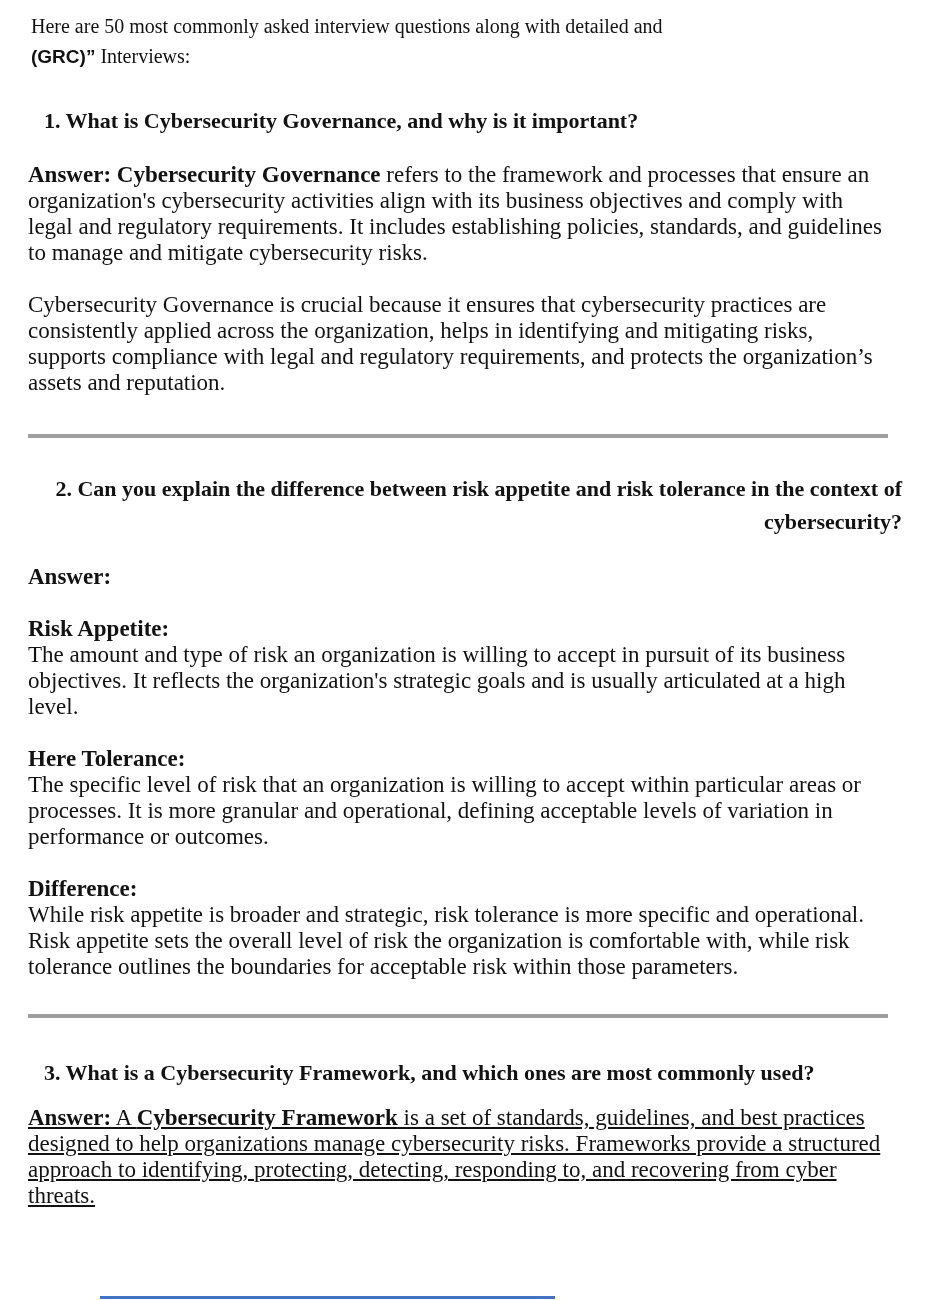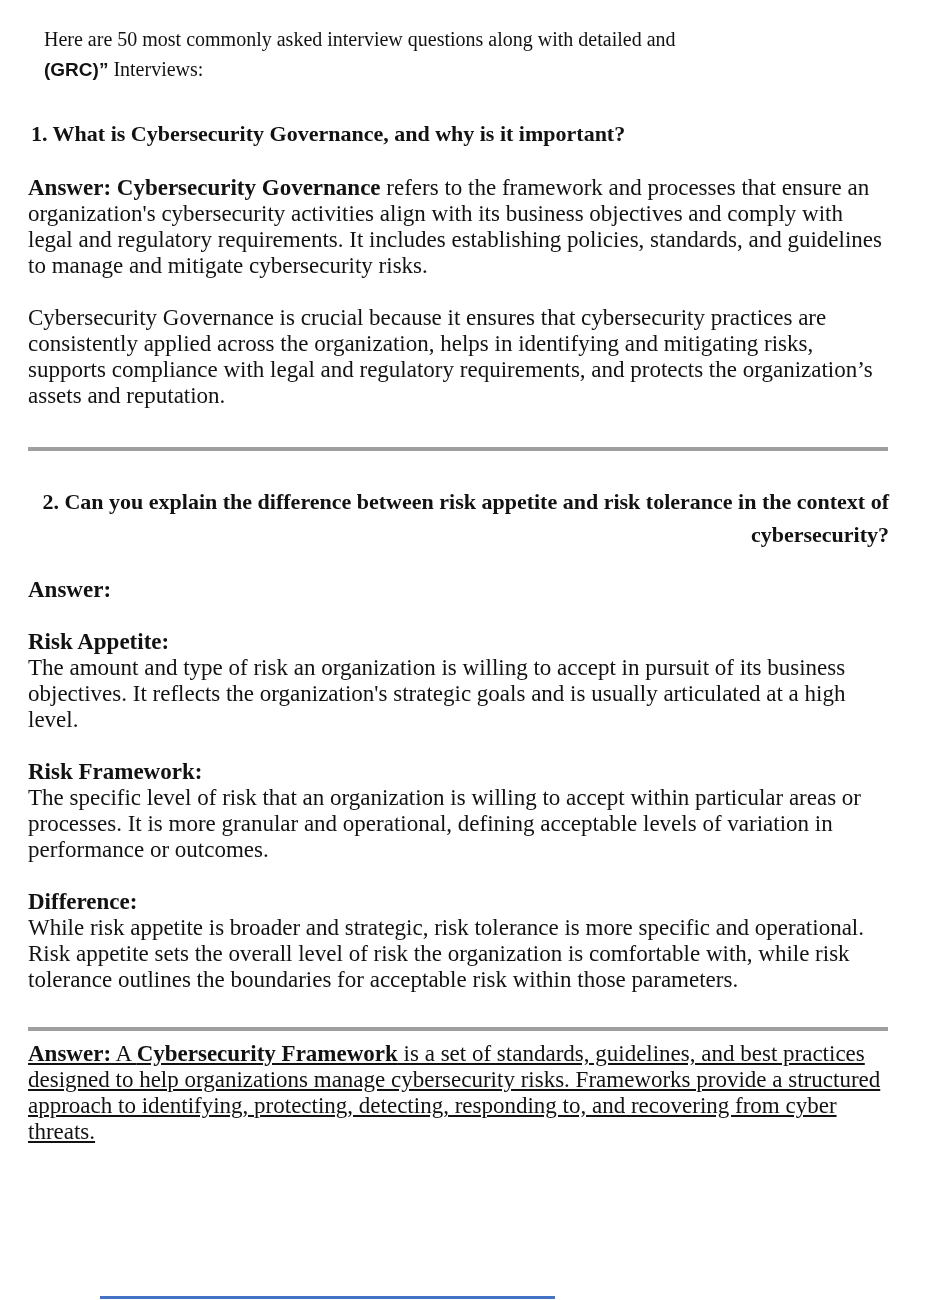--- a/index.html
+++ b/index.html
@@ -6,29 +6,29 @@
   body {
     width: 935px; height: 1300px;
     background: #ffffff;
     overflow: hidden;
     position: relative;
     font-family: "Liberation Serif", "DejaVu Serif", serif;
     color: #121212;
   }
   .page { padding: 8px 0 0 28px; }
 
-  .intro { margin: 16px; font-size: 20px; line-height: 30px; }
+  .intro { margin: 3px; font-size: 20px; line-height: 30px; }
   .intro .ln { display: block; }
   .brand {
     font-family: "Liberation Sans", "DejaVu Sans", sans-serif;
     font-weight: 700;
     font-size: 19px;
   }
 
-  .qh { font-size: 22px; line-height: 33px; font-weight: 700; margin: 3px; max-width: 858px; }
+  .qh { font-size: 22px; line-height: 33px; font-weight: 700; margin: 16px; max-width: 858px; }
   .qh1 { margin-top: 32px; }
   .qh2 { margin-top: 34px; text-align: right; }
   .qh3 { margin-top: 38px; max-width: 812px; }
 
   .para { font-size: 23px; line-height: 26px; max-width: 858px; margin: 0; }
   .m-answer { margin-top: 25px; }
   .m-block  { margin-top: 26px; }
   .m-q3     { margin-top: 10px; text-decoration: underline; }
 
   .lbl { font-weight: 700; }
@@ -64,24 +64,25 @@
   <hr class="divider dv1">
 
   <h2 class="qh qh2">2. Can you explain the difference between risk appetite and risk tolerance in the context of cybersecurity?</h2>
 
   <p class="para m-block">
       <span class="lbl blk">Answer:</span>
     </p>
 
   <p class="para m-block"><span class="lbl blk">Risk Appetite:</span><span>The amount and type of risk an organization is willing to accept in pursuit of its business objectives. It reflects the organization's strategic goals and is usually articulated at a high level.</span></p>
 
-  <p class="para m-block"><span class="lbl blk">Risk Framework:</span><span>The specific level of risk that an organization is willing to accept within particular areas or processes. It is more granular and operational, defining acceptable levels of variation in performance or outcomes.</span></p>
+  <p class="para m-block"><span class="lbl blk">Here Tolerance:</span><span>The specific level of risk that an organization is willing to accept within particular areas or processes. It is more granular and operational, defining acceptable levels of variation in performance or outcomes.</span></p>
 
   <p class="para m-block"><span class="lbl blk">Difference:</span><span>While risk appetite is broader and strategic, risk tolerance is more specific and operational. Risk appetite sets the overall level of risk the organization is comfortable with, while risk tolerance outlines the boundaries for acceptable risk within those parameters.</span></p>
 
   <hr class="divider dv2">
 
+  <h2 class="qh qh3">3. What is a Cybersecurity Framework, and which ones are most commonly used?</h2>
 
   <p class="para m-q3"><span class="lbl">Answer:</span><span> A </span><span class="lbl">Cybersecurity Framework</span><span> is a set of standards, guidelines, and best practices designed to help organizations manage cybersecurity risks. Frameworks provide a structured approach to identifying, protecting, detecting, responding to, and recovering from cyber threats.</span></p>
 
 </div>
 
 <div class="blue-line"></div>
 
 </body></html>

